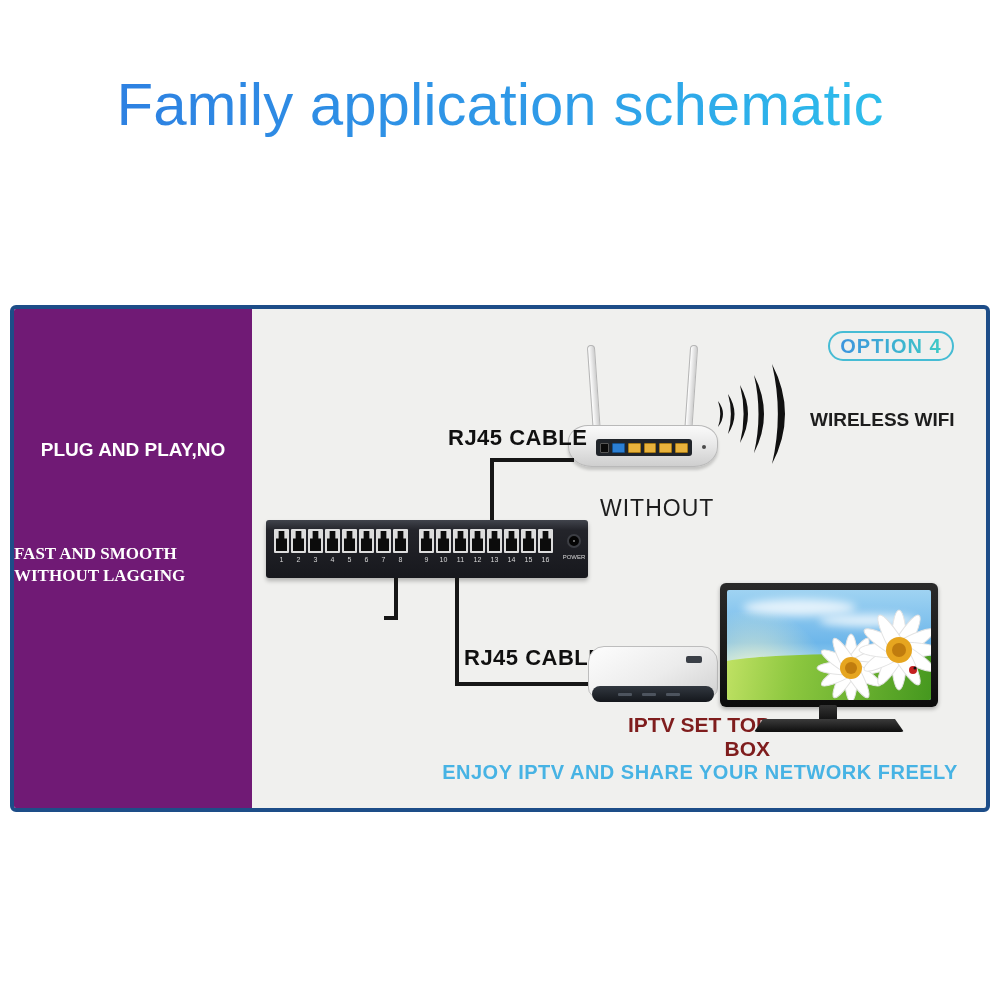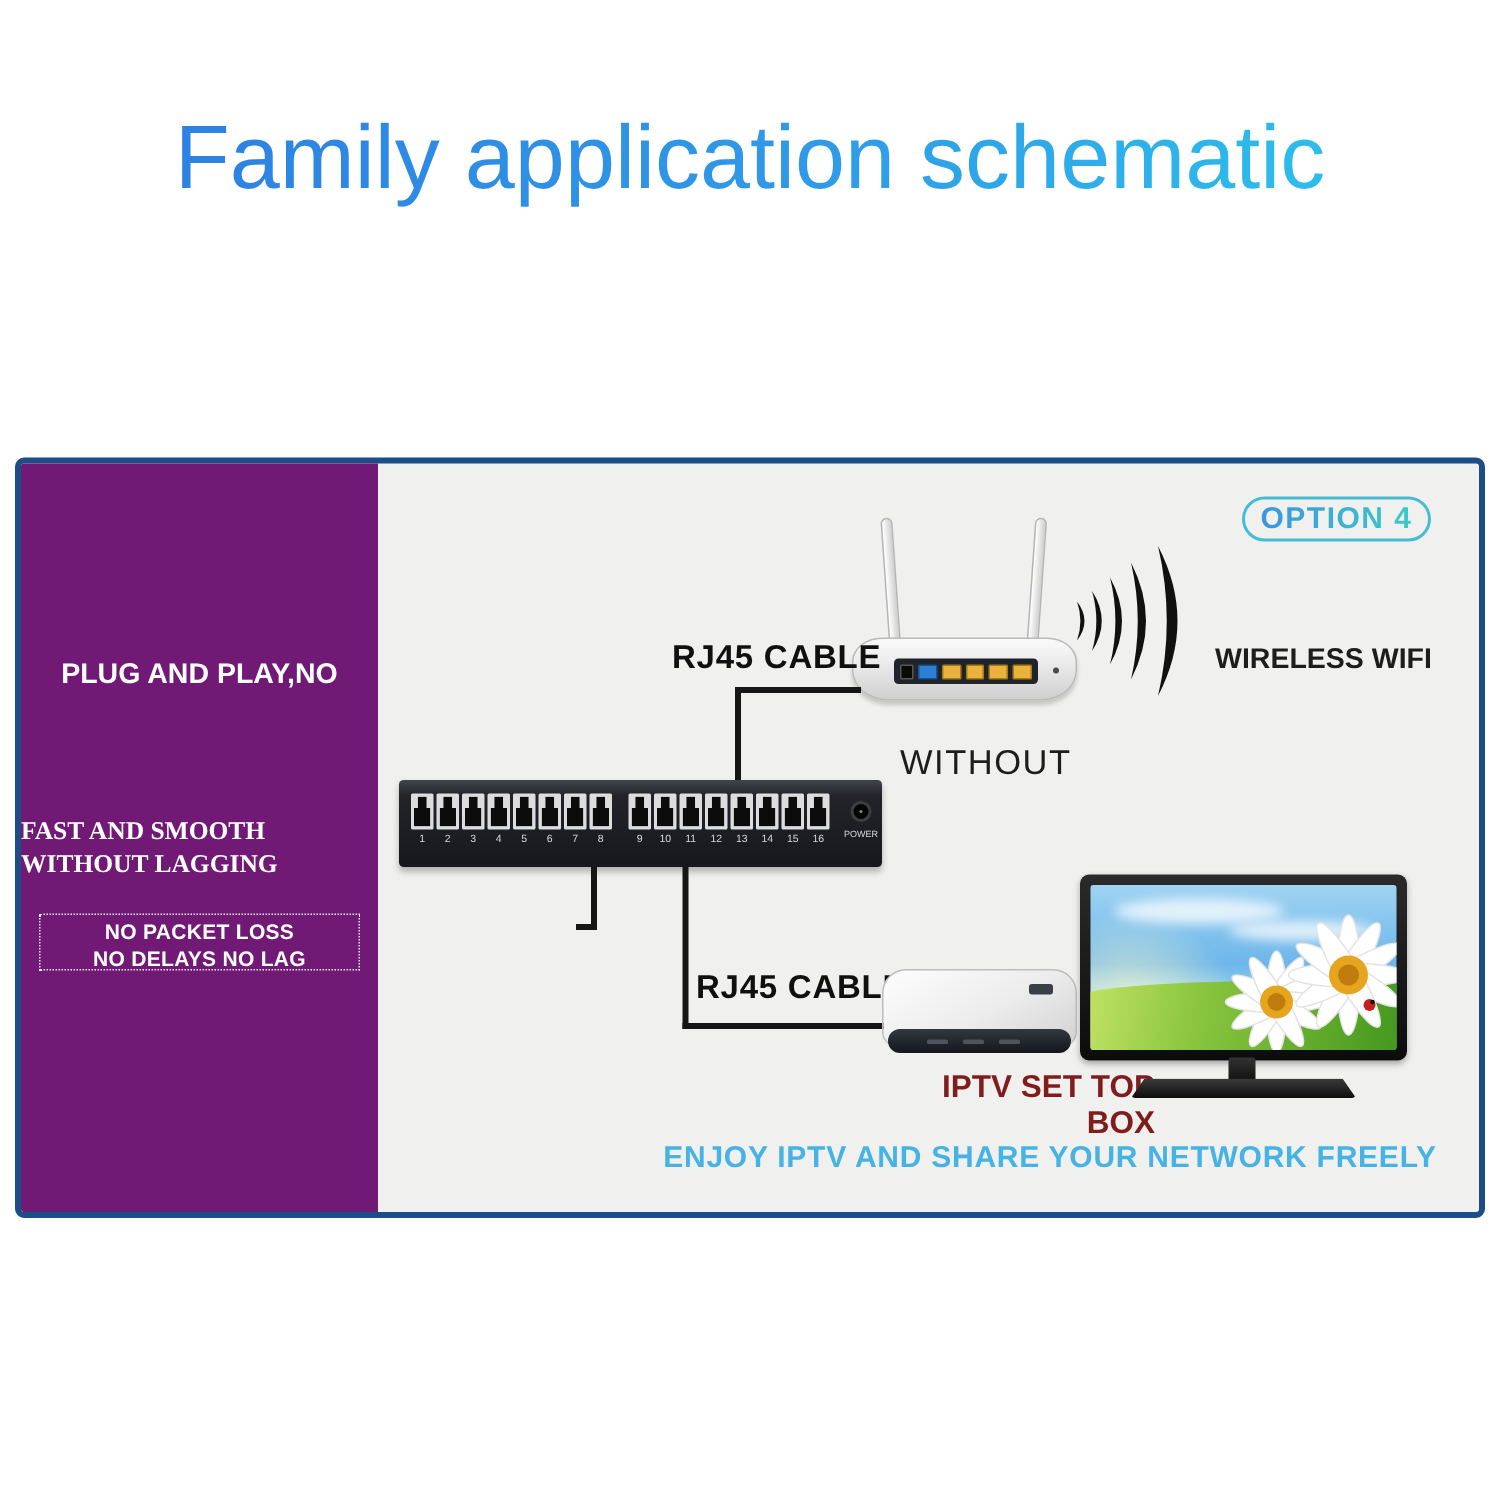--- a/index.html
+++ b/index.html
@@ -110,42 +110,38 @@
     background:radial-gradient(circle at 18% 82%, rgba(255,255,230,.95) 0%, rgba(255,250,200,.55) 22%, rgba(255,255,255,0) 55%); }
   .daisies { position:absolute; right:-4px; bottom:-6px; width:128px; height:100px; }
   .tv-neck { position:absolute; left:99px; top:122px; width:18px; height:16px; background:linear-gradient(180deg,#333,#111); border-radius:2px; }
   .tv-base { position:absolute; left:34px; top:136px; width:150px; height:13px;
     background:linear-gradient(180deg,#3b3b3b,#0e0e0e); clip-path:polygon(6% 0, 94% 0, 100% 100%, 0 100%); border-radius:3px; }
 
   
   .slogan { position:absolute; left:400px; top:452px; width:572px; text-align:center;
     font-size:20px; font-weight:700; color:#47b3e4; letter-spacing:.5px; }
 
-  .wifi-label { left:796px; top:100px; font-size:19px; font-weight:700;margin-top:20px; }
+  .wifi-label { left:796px; top:100px; font-size:19px; font-weight:700; }
   .routers-label { left:586px; top:186px; font-size:23px; font-weight:500; letter-spacing:1px; }
   .iptv-label { left:566px; top:404px; width:190px; text-align:right; font-size:21px; font-weight:700; color:#7f1d1d; }
 </style>
 </head>
 <body>
 
 <div class="page-title">Family application schematic</div>
 
 <div class="diagram">
 
   <div class="sidebar">
     <div class="sb-feature1">
       <div>PLUG AND PLAY,NO</div>
     </div>
     <div class="sb-feature2">
       <div>FAST AND SMOOTH</div>
       <div>WITHOUT LAGGING</div>
-    </div>
-    <div class="sb-note">
-      <div>NO PACKET LOSS</div>
-      <div>NO DELAYS NO LAG</div>
     </div>
   </div>
 
   <div class="option-pill">OPTION 4</div>
 
   <div class="router">
     <div class="antenna a-left"></div>
     <div class="antenna a-right"></div>
     <div class="router-body"></div>
     <div class="router-ports">

